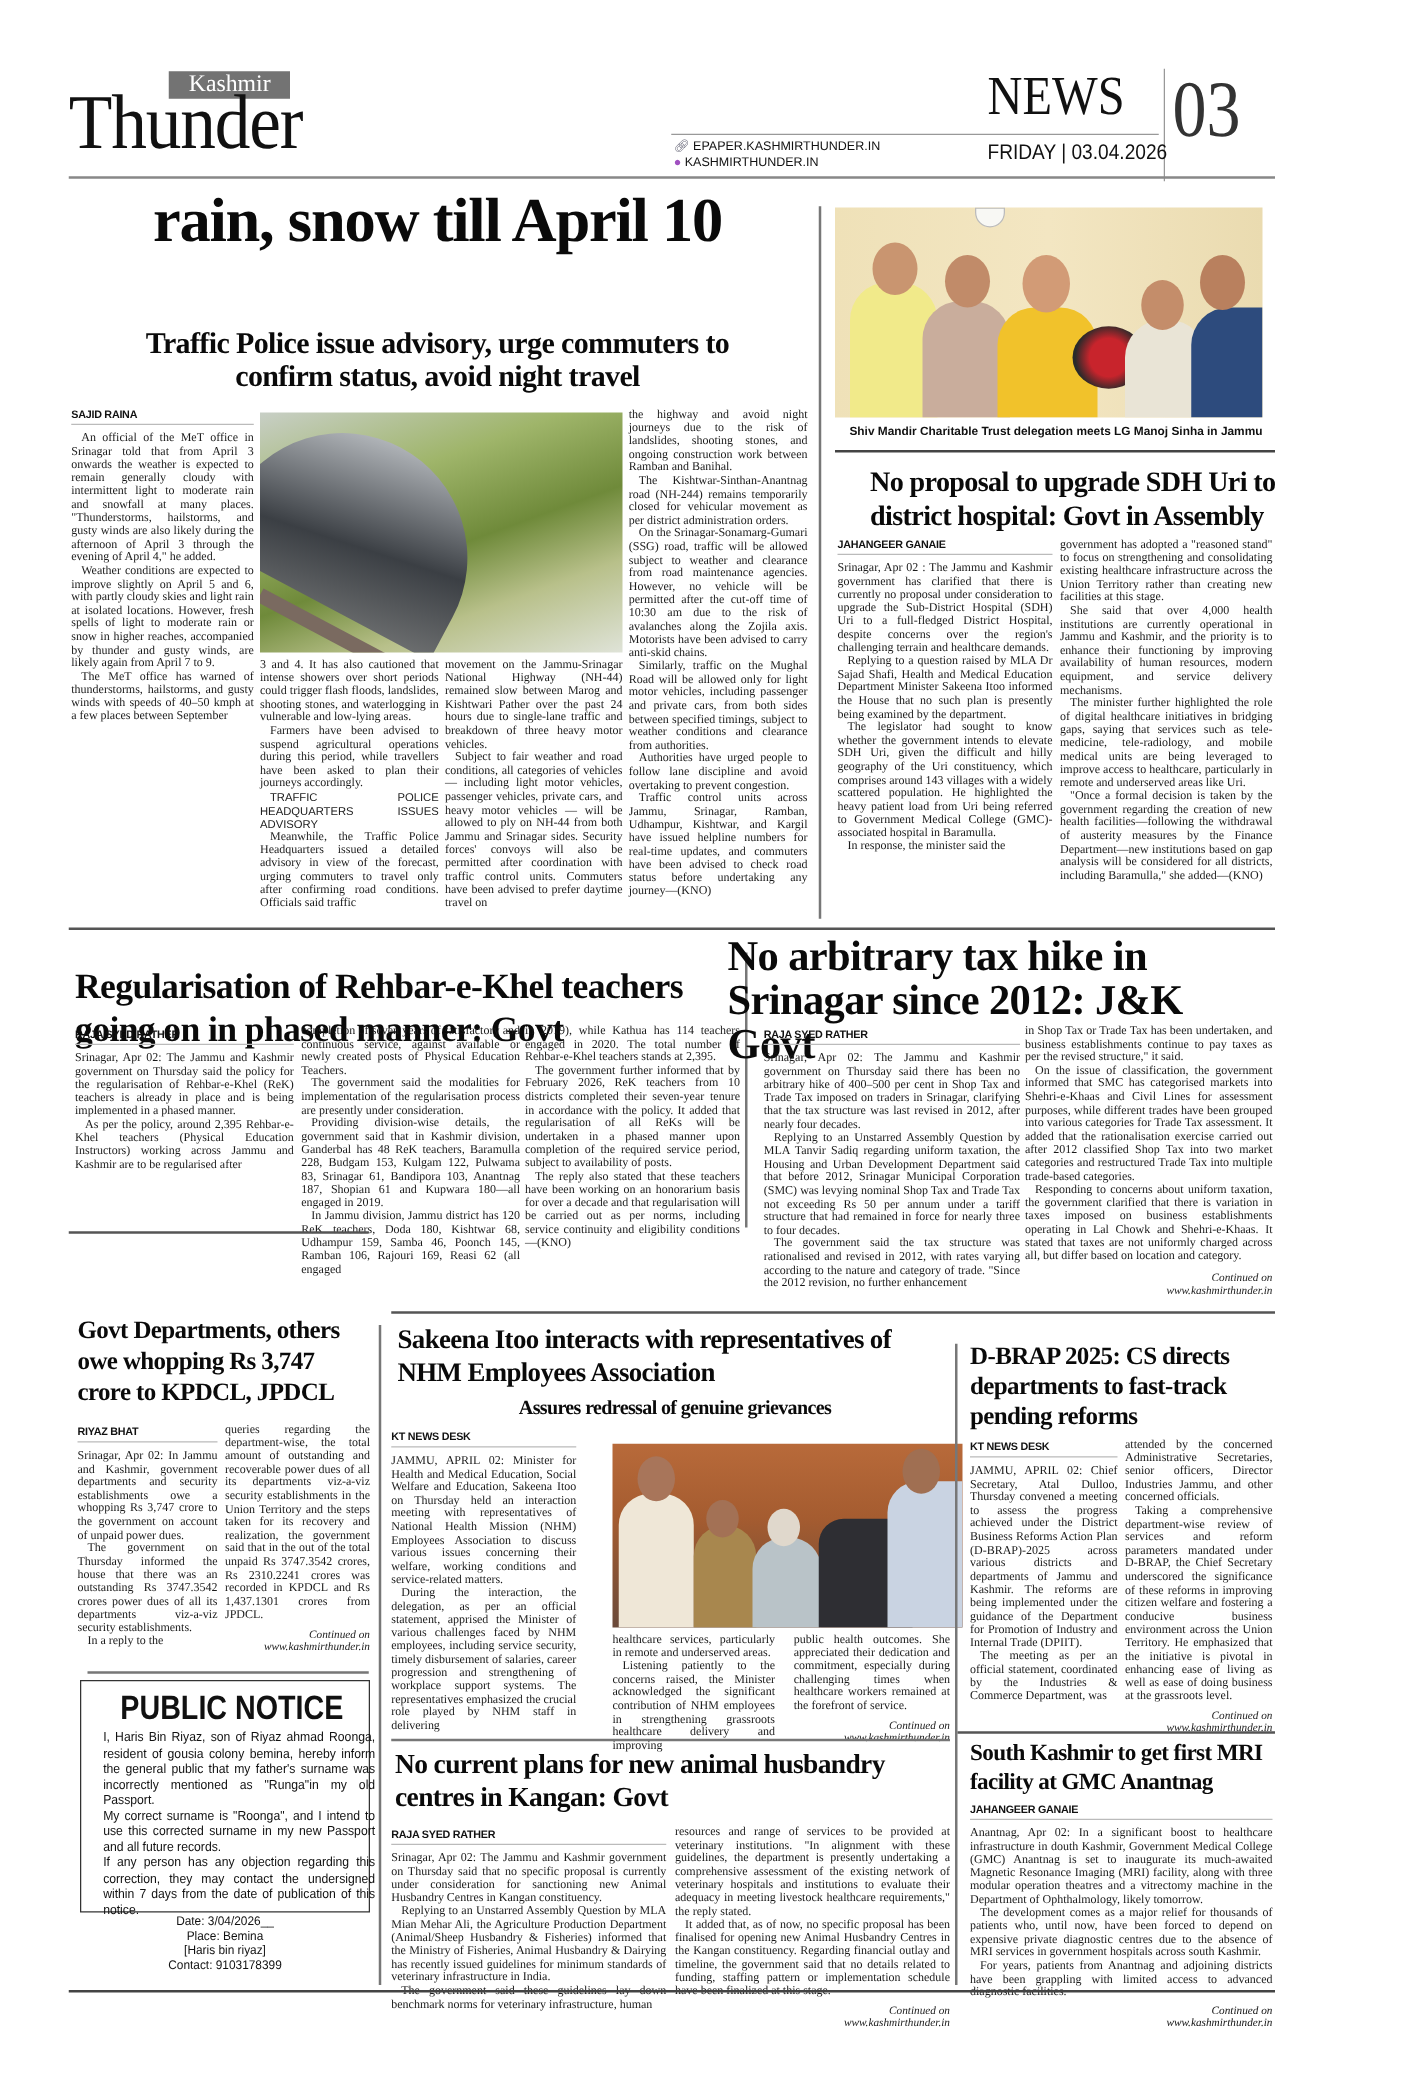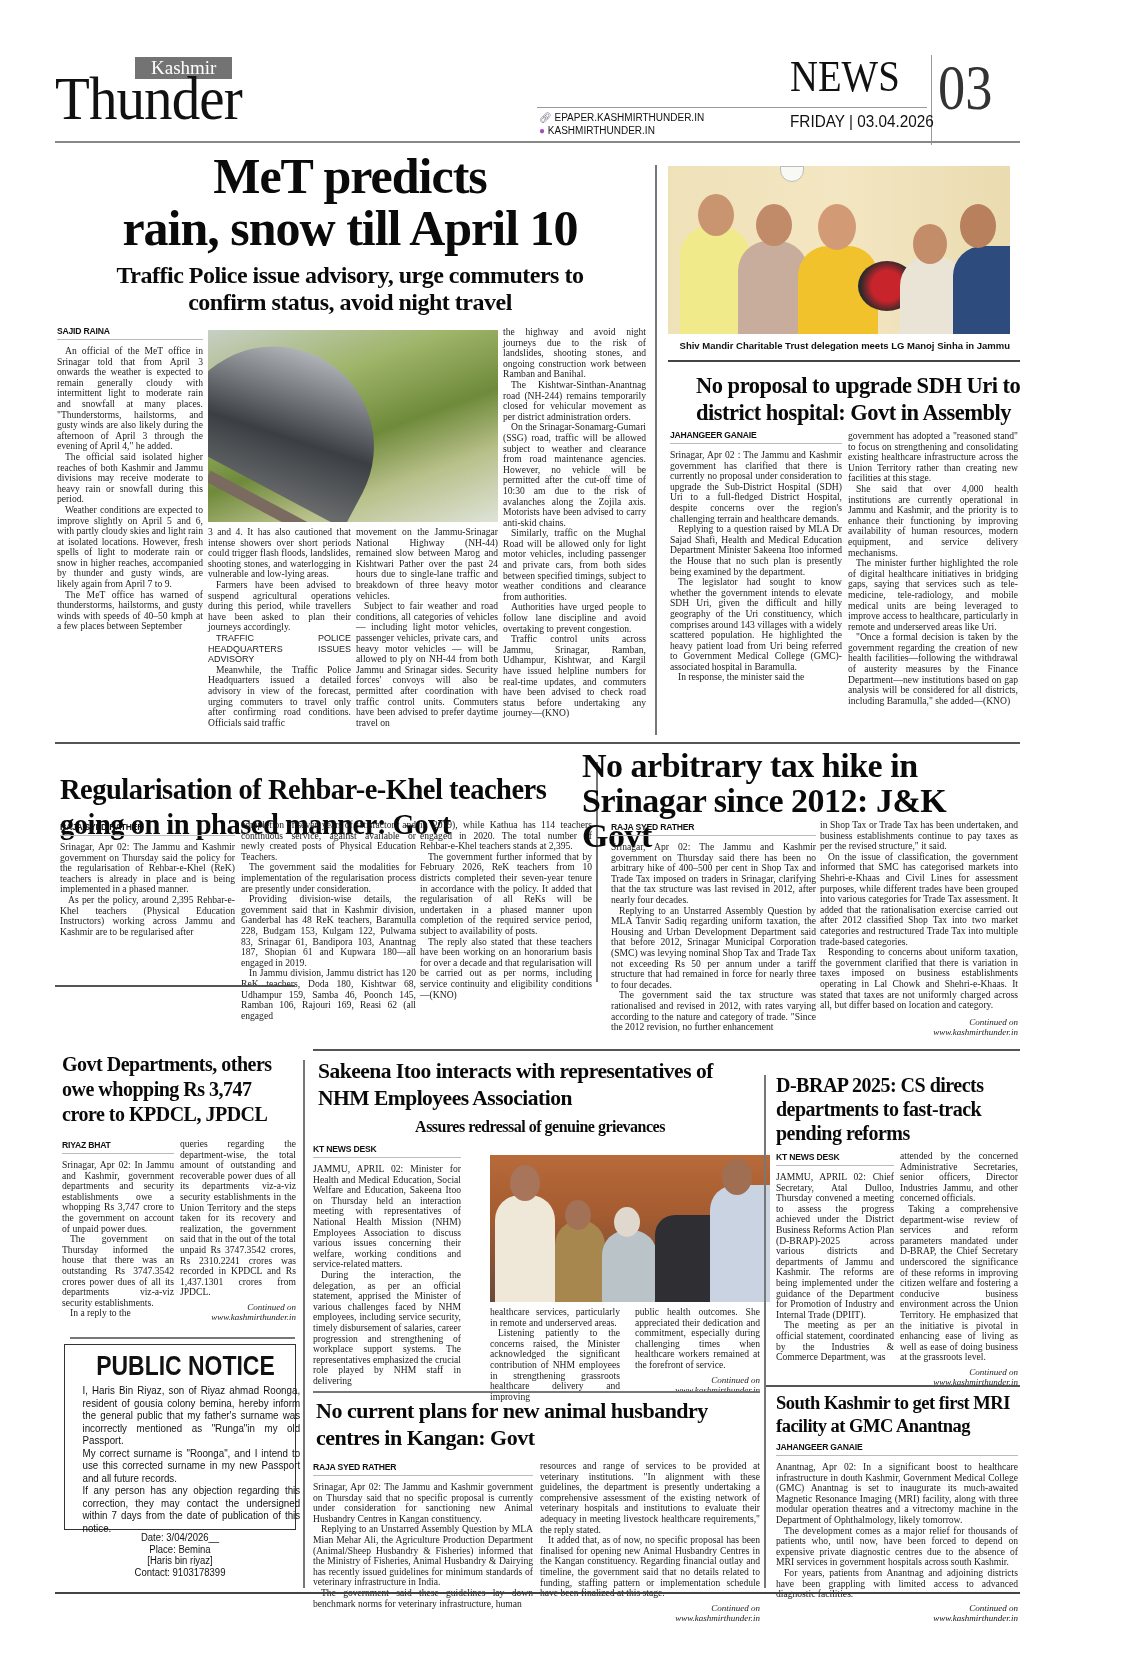--- a/index.html
+++ b/index.html
@@ -35,30 +35,28 @@
   </div>
   <div class="abs sans" style="left:484px;top:70px;font-size:10px;line-height:12px;">
     <span style="color:#a050c0;">●</span>
     <span>KASHMIRTHUNDER.IN</span>
   </div>
   <div class="abs sans" style="left:735px;top:57px;font-size:17px;line-height:20px;transform:scaleX(0.9);transform-origin:left;">FRIDAY | 03.04.2026</div>
 </div>
 <div class="hr" style="left:55px;top:141px;width:965px;height:2px;background:#888;"></div>
 
 <div class="abs headline" style="left:55px;top:150px;width:590px;text-align:center;font-size:50px;line-height:52px;font-weight:900;letter-spacing:-1px;">
-  <div>MeT predicts</div>
   <div>rain, snow till April 10</div>
 </div>
 <div class="abs headline" style="left:90px;top:262px;width:520px;text-align:center;font-size:24px;line-height:27px;">Traffic Police issue advisory, urge commuters to confirm status, avoid night travel</div>
 
 <div class="abs" style="left:57px;top:326px;width:146px;">
   <div class="byline">SAJID RAINA</div>
   <div class="body-text">
     <p>An official of the MeT office in Srinagar told that from April 3 onwards the weather is expected to remain generally cloudy with intermittent light to moderate rain and snowfall at many places. "Thunderstorms, hailstorms, and gusty winds are also likely during the afternoon of April 3 through the evening of April 4," he added.</p>
-    <p>The official said isolated higher reaches of both Kashmir and Jammu divisions may receive moderate to heavy rain or snowfall during this period.</p>
     <p>Weather conditions are expected to improve slightly on April 5 and 6, with partly cloudy skies and light rain at isolated locations. However, fresh spells of light to moderate rain or snow in higher reaches, accompanied by thunder and gusty winds, are likely again from April 7 to 9.</p>
     <p>The MeT office has warned of thunderstorms, hailstorms, and gusty winds with speeds of 40–50 kmph at a few places between September</p>
   </div>
 </div>
 
 <div class="photo" style="left:208px;top:330px;width:290px;height:192px;background:linear-gradient(160deg,#c8cfc6 0%,#9fb56a 30%,#6f8a3a 55%,#b8c08a 75%,#dfe3d8 100%);">
   <div class="abs" style="left:-20px;top:20px;width:200px;height:140px;border-radius:100px 100px 0 0;background:linear-gradient(170deg,#c4c8cc,#3b3f44 60%,#6d6f70);transform:rotate(28deg);"></div>
   <div class="abs" style="left:0;top:140px;width:170px;height:12px;background:#7a6a60;transform:rotate(28deg);transform-origin:left;"></div>
 </div>
 

